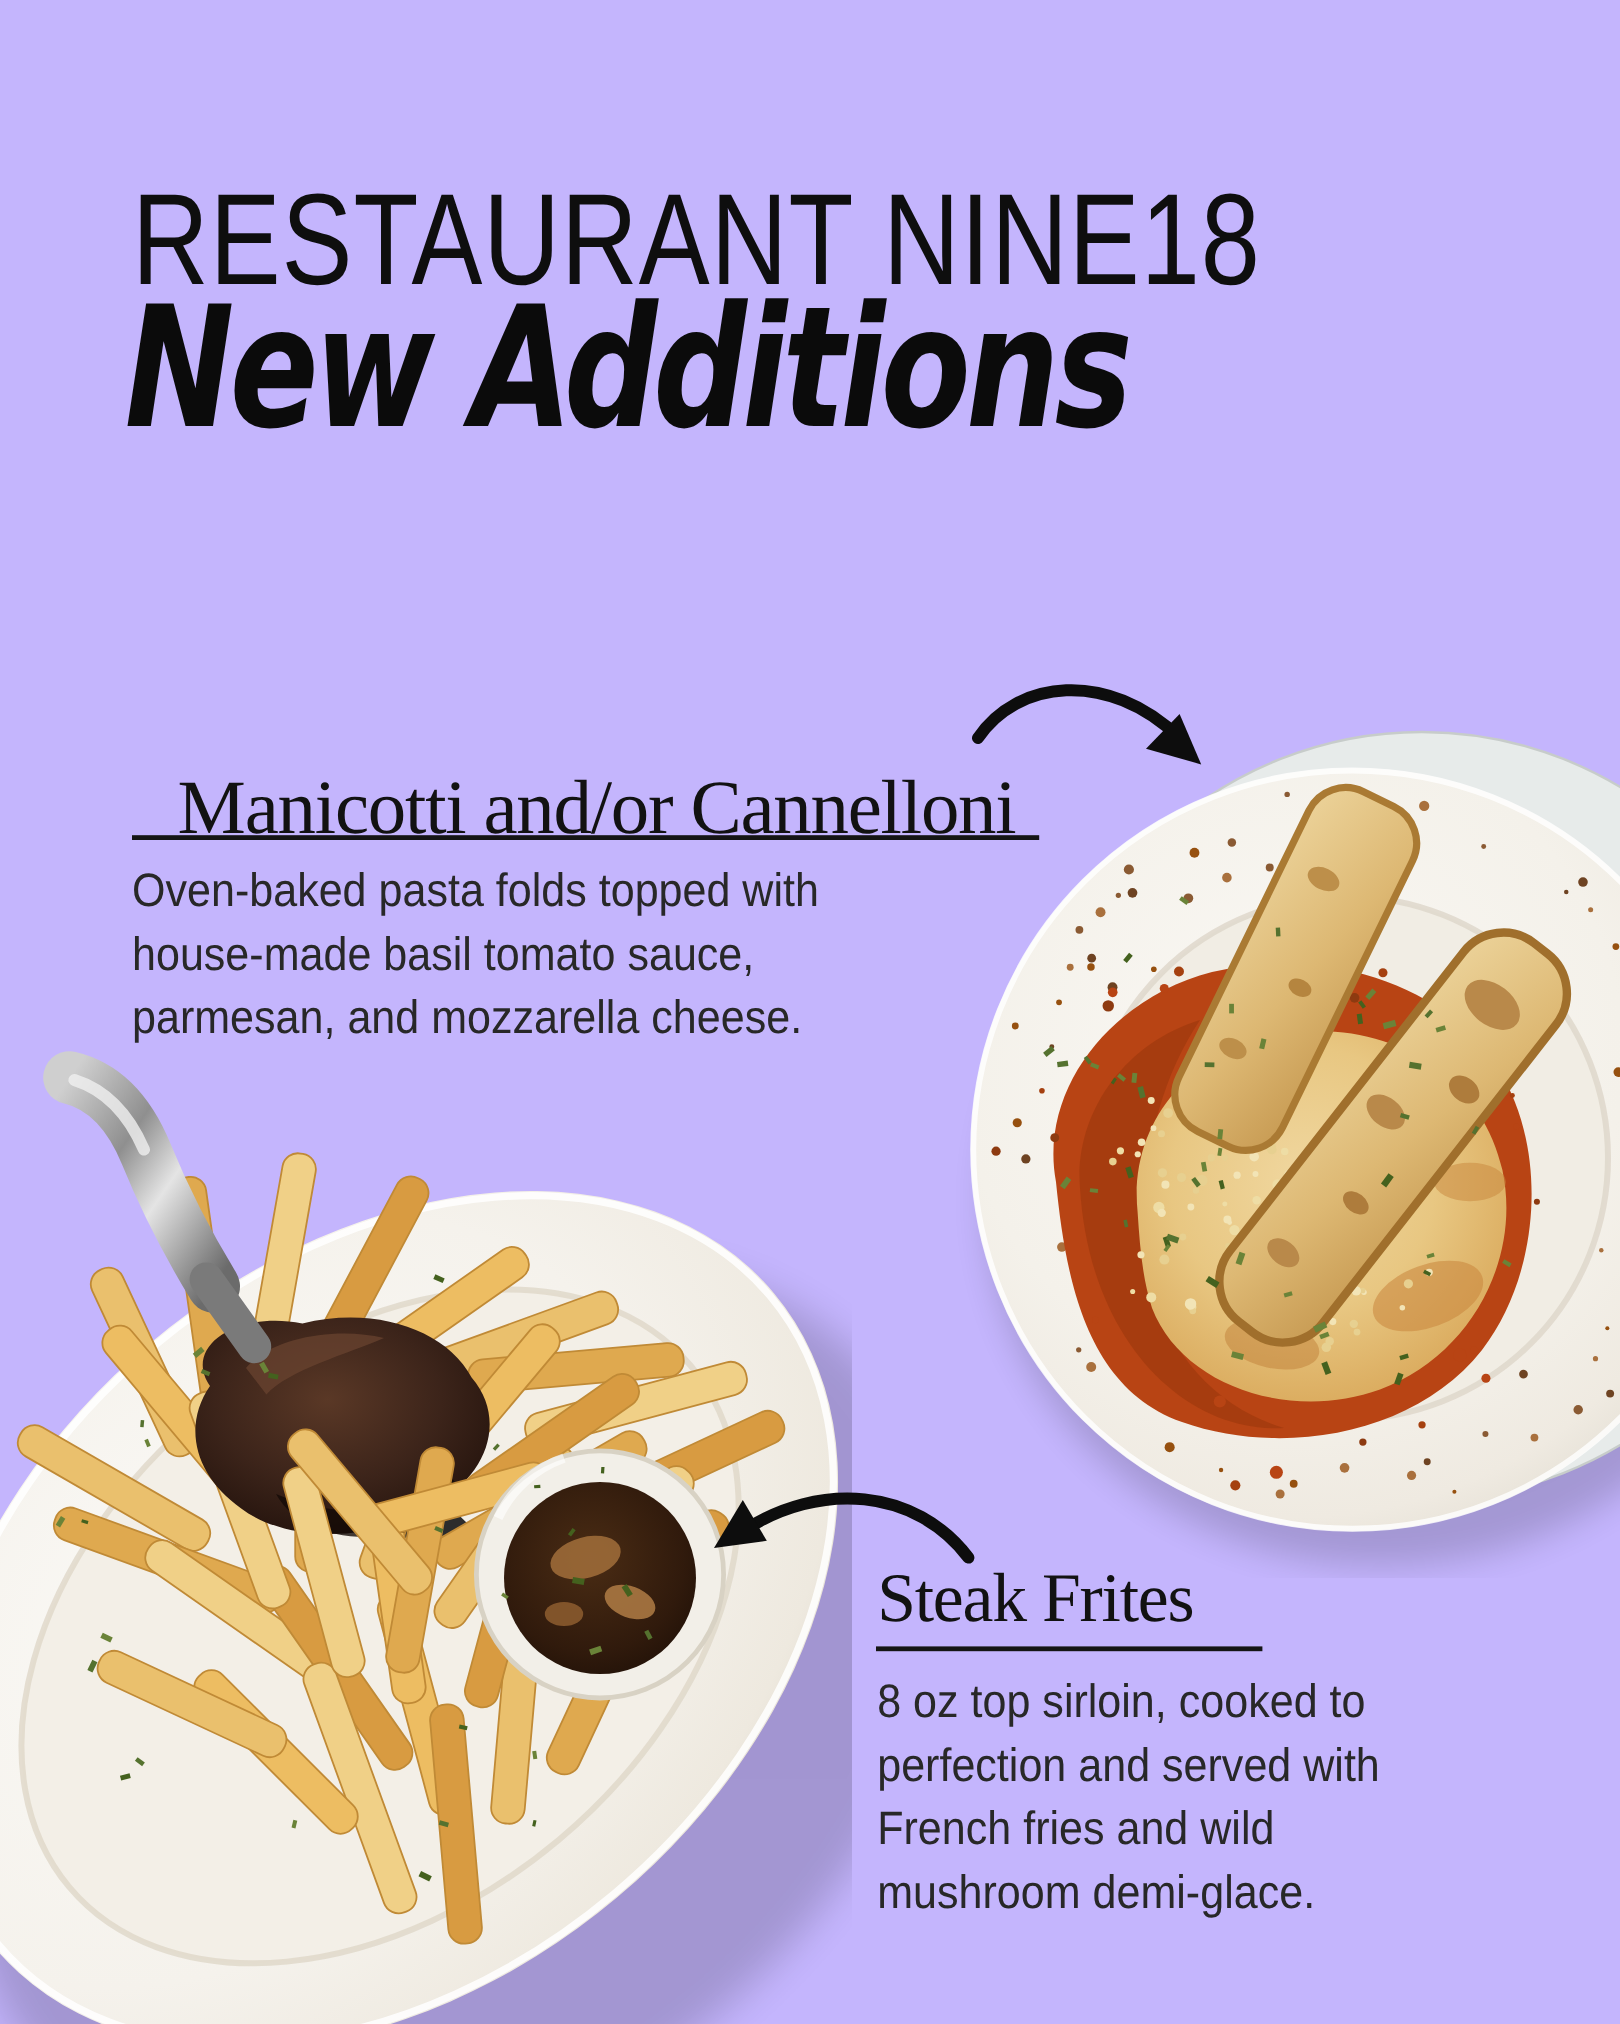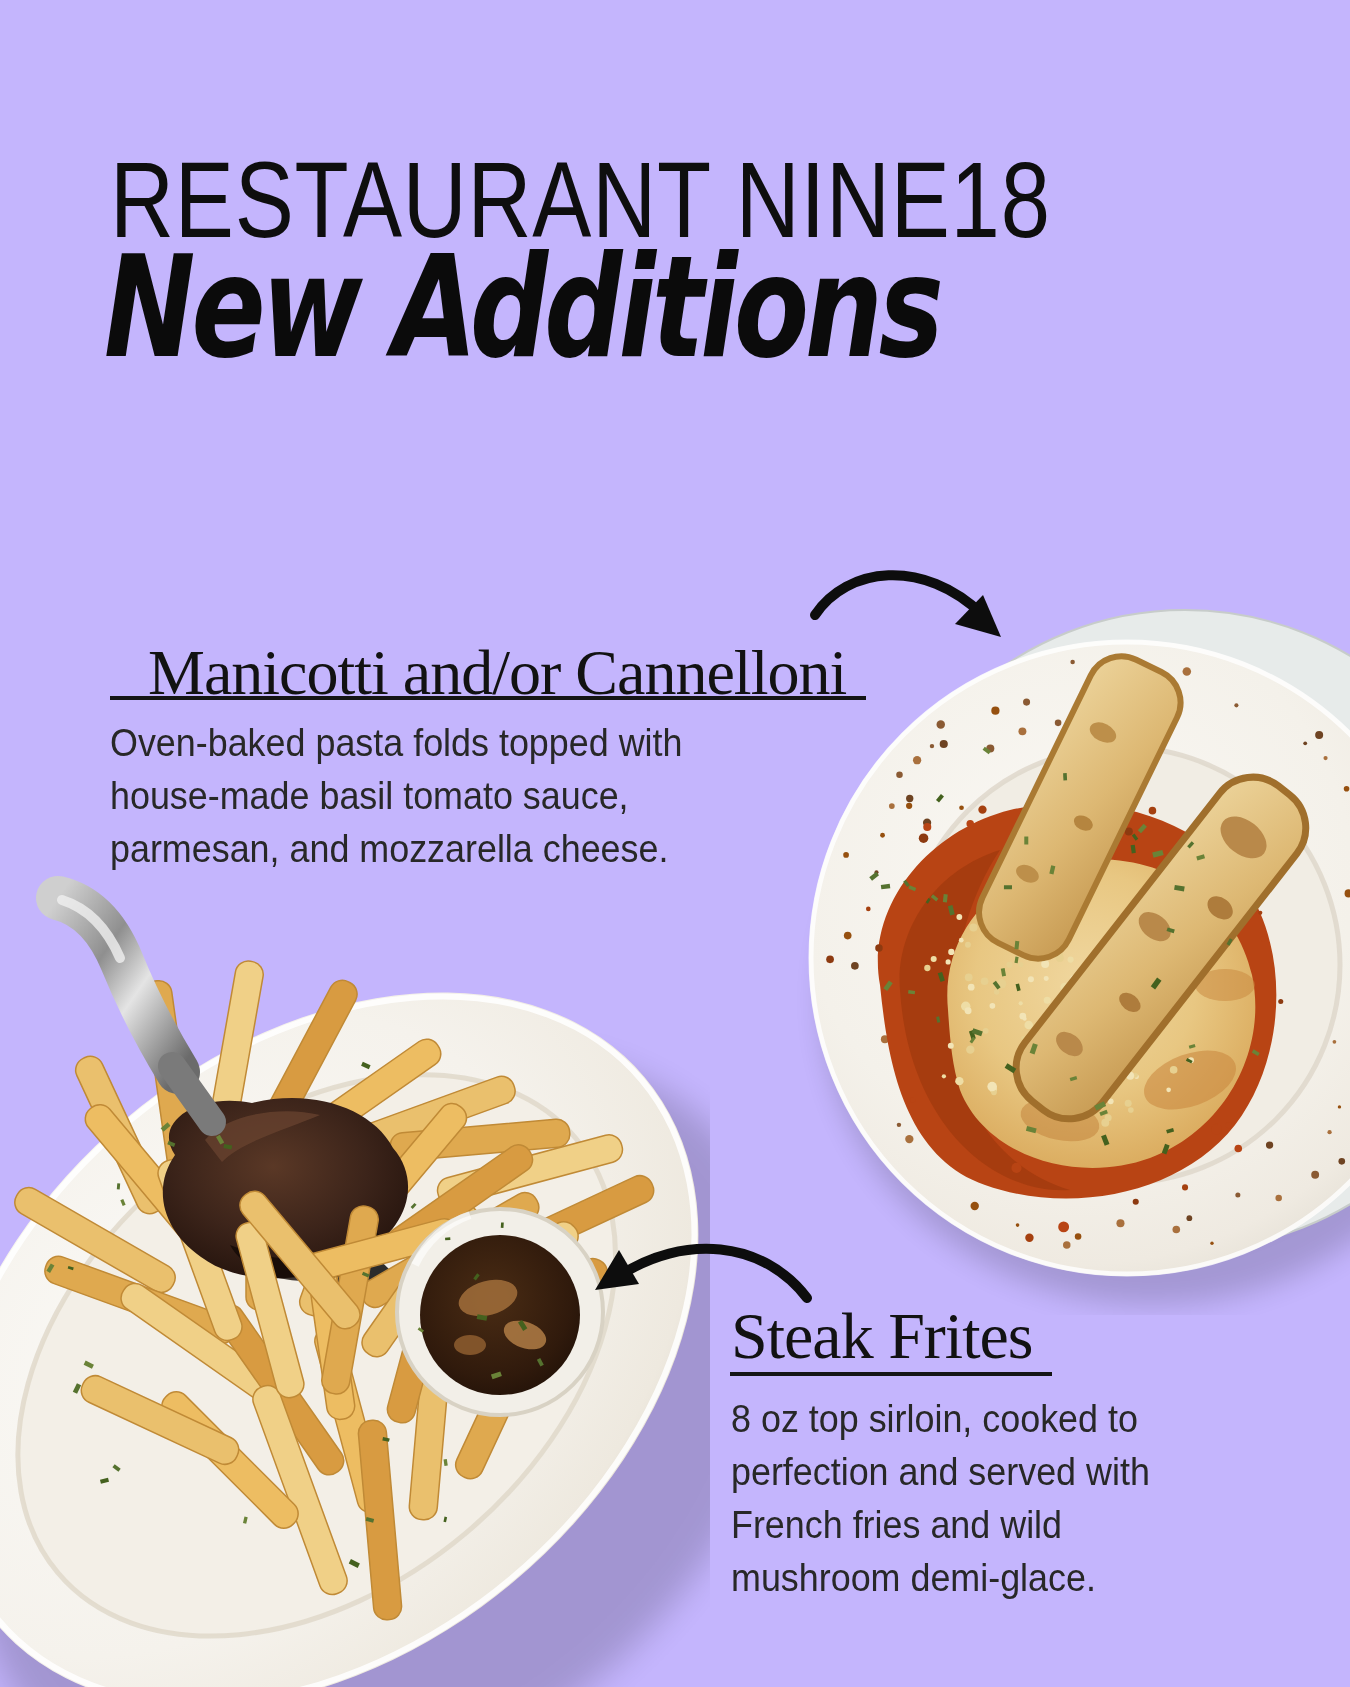--- a/index.html
+++ b/index.html
@@ -19,21 +19,21 @@
     font-size:140px;line-height:1;font-weight:bold;font-style:oblique;
     letter-spacing:-5px;color:#0b0b0b;transform:scaleX(.78);transform-origin:left top;
     white-space:nowrap;
   }
   
   .dish-heading{
     font-family:"Liberation Serif",serif;font-weight:400;color:#121212;
     letter-spacing:-1px;white-space:nowrap;line-height:1;
   }
   .h-manicotti{left:110px;top:641px;font-size:64px;margin-left:38px;}
-  .h-steak{left:731px;top:1303px;font-size:66px;}
+  .h-steak{left:731px;top:1303px;font-size:58px;}
   .rule{background:#151515;height:4px;}
   .rule-manicotti{left:110px;top:696px;width:756px;}
   .rule-steak{left:730px;top:1372px;width:322px;}
   .dish-desc{
     color:#282828;font-size:39px;line-height:53px;font-weight:300;
     transform:scaleX(.92);transform-origin:left top;white-space:nowrap;
   }
   .d-manicotti{left:110px;top:716px;}
   .d-steak{left:731px;top:1392px;}
   .photo{position:absolute;}

